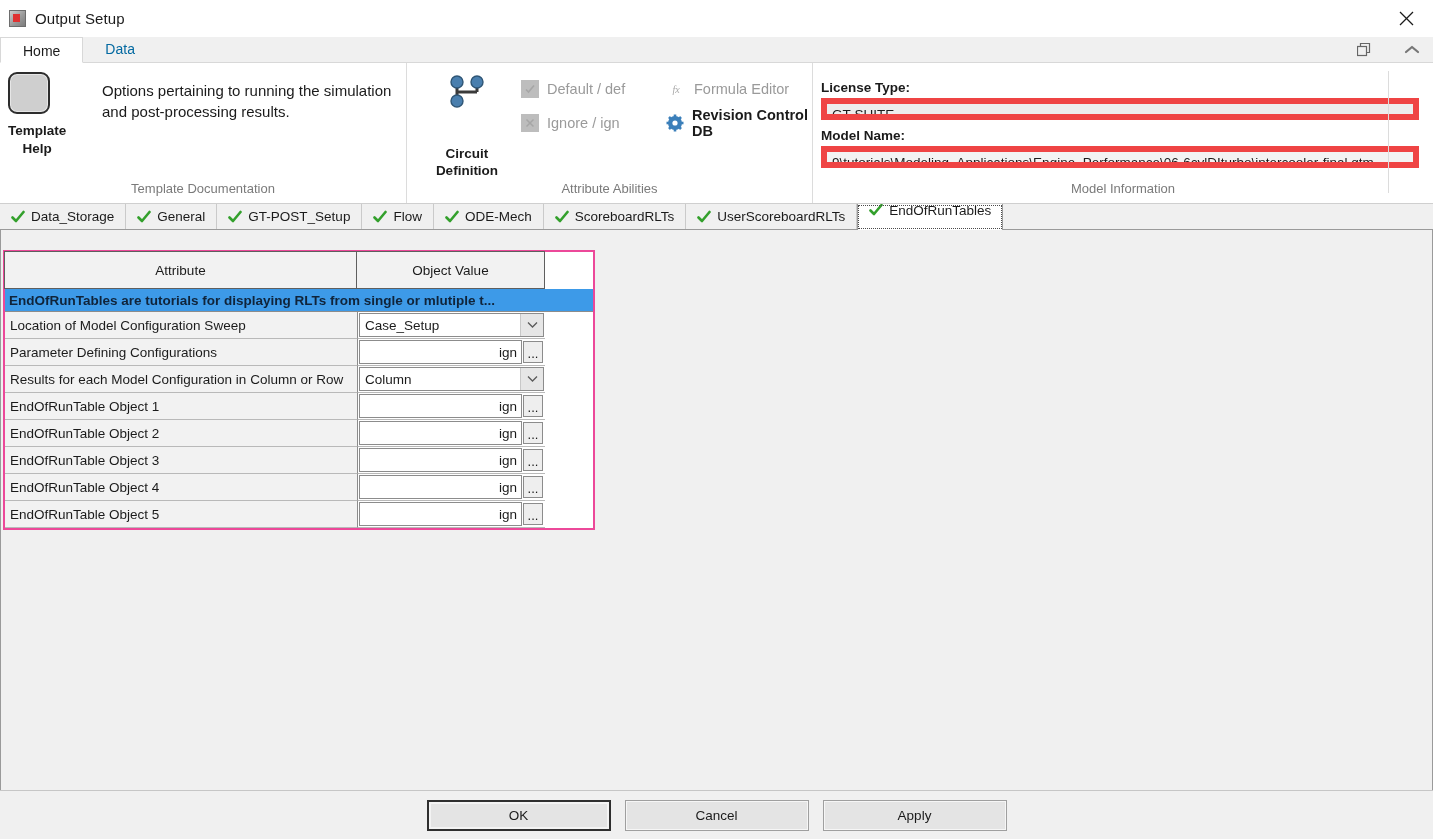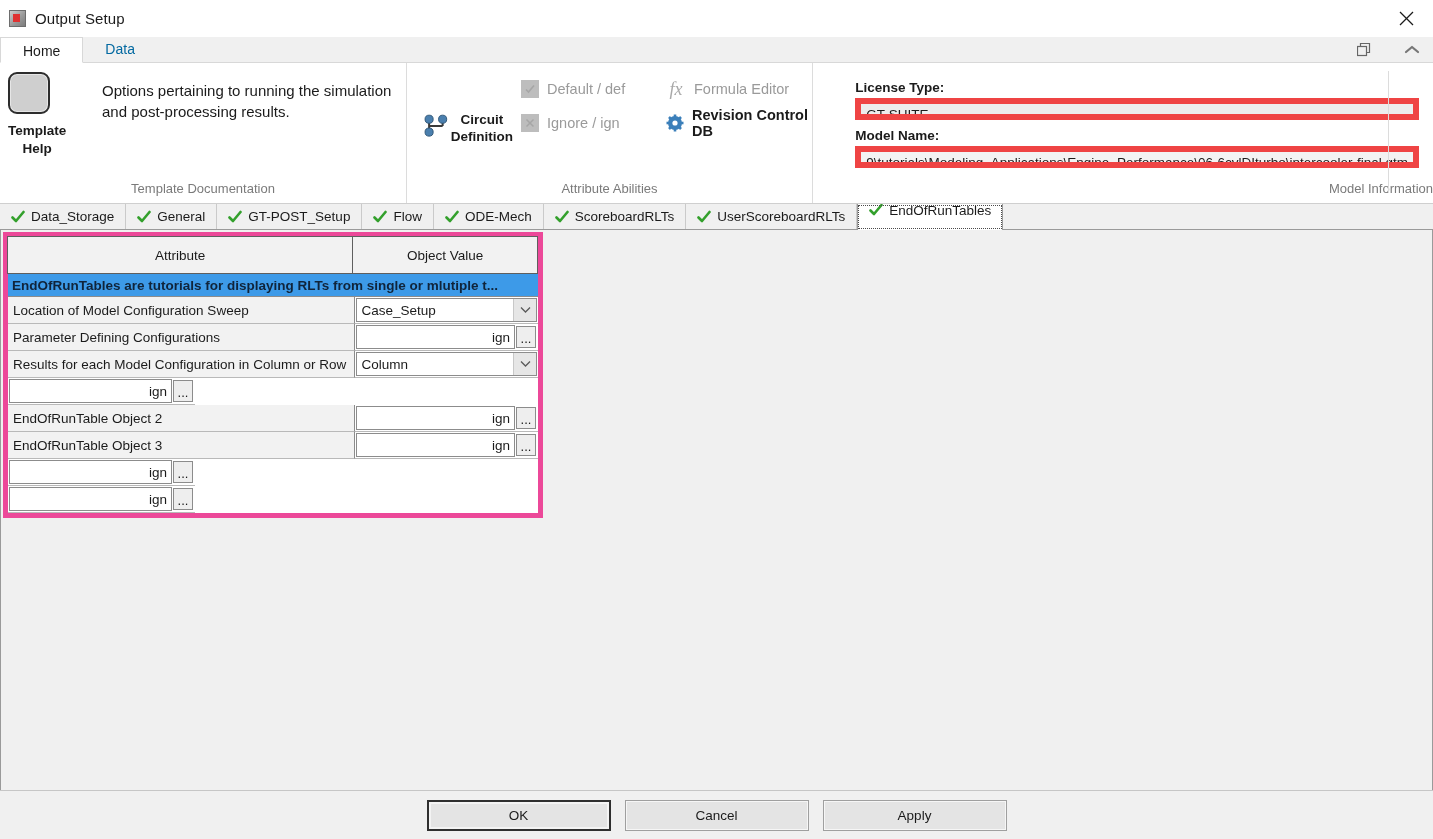--- a/index.html
+++ b/index.html
@@ -123,22 +123,23 @@
   .doc-text {
     font-size: 15px; color: #1b1b1b;
     line-height: 21px;
     margin-left: 8px; margin-top: 8px;
     max-width: 300px;
   }
 
   
   .g-attr { width: 406px; }
   .attr-left {
-    width: 92px; display: flex; flex-direction: row; align-items: center;
+    width: 92px; display: flex; flex-direction: column; align-items: center;
     margin-left: 14px;
+    gap: 29px;
   }
   .circ-ico { width: 44px; height: 40px; }
   .circ-lbl {
     margin-top: 4px; font-size: 13.5px; font-weight: 600; color:#1b1b1b;
     text-align:center; line-height: 17px;
   }
   .attr-grid {
     flex: 1;
     display: grid;
     grid-template-columns: 145px 1fr;
@@ -147,26 +148,26 @@
     margin-left: 8px;
   }
   .attr-item { display: flex; align-items: center; gap: 8px; font-size: 14.5px; }
   .attr-item.disabled { color: #9a9a9a; }
   .attr-item.enabled { color: #1b1b1b; font-weight: 600; }
   .chk-box {
     width: 18px; height: 18px; background: #bdbdbd;
     display:flex; align-items:center; justify-content:center;
     color:#a0a0a0; box-sizing:border-box;
   }
-  .fx-ico { width: 20px; font-style: italic; font-size: 18px; color:#a8a8a8;
+  .fx-ico { width: 20px; font-style: italic; font-size: 10px; color:#a8a8a8;
             font-family: "Liberation Serif", serif; text-align:center;}
   .gear-ico { width: 20px; height:20px; display:flex; align-items:center; justify-content:center;}
 
   
-  .g-model { flex: 1; align-items: flex-end; }
+  .g-model { flex: 1; }
   .model-body { flex:1; padding: 8px 14px 0 8px; }
   .mi-label { font-size: 13.5px; font-weight: 700; color: #1b1b1b; margin-bottom: 3px; }
   .mi-field {
     height: 22px; line-height: 21px;
     background: #ededed;
     border: 6px solid #ef4444;
     font-size: 13.5px; color: #1b1b1b;
     padding: 0 5px; margin-bottom: 8px;
     box-sizing: border-box;
     white-space: nowrap; overflow: hidden;
@@ -208,23 +209,23 @@
   .content {
     flex: 1;
     background: #f0f0f0;
     border-left: 1px solid #9a9a9a;
     border-right: 1px solid #9a9a9a;
     position: relative;
     overflow: hidden;
     box-sizing: border-box;
   }
   .table {
-    position: absolute; left: 2px; top: 2px;
-    width: 540px;
-    border: 5px solid #ec4899;
+    position: absolute; left: 2px; top: 20px;
+    width: 592px;
+    border: 2px solid #ec4899;
     background: #ffffff;
     box-sizing: border-box;
   }
   .thead { display: flex; height: 37px; }
   .th {
     background: #f2f2f2;
     border: 1px solid #5f5f5f;
     margin: -1px 0 0 -1px;
     display: flex; align-items: center; justify-content: center;
     font-size: 13.5px; color: #1b1b1b;
@@ -542,20 +543,21 @@
             <span class="combo-arrow">
               <svg width="11" height="8" viewBox="0 0 11 8">
                   <path d="M1 1.5 L5.5 6 L10 1.5" fill="none" stroke="#5a5a5a" stroke-width="1.3"></path>
                 </svg>
             </span>
           </div>
         </div>
       </div>
 
       <div class="row">
+        <div class="cell-attr">EndOfRunTable Object 1</div>
         <div class="cell-val">
           <div class="objfield">ign</div>
           <div class="browse">...</div>
         </div>
       </div>
 
       <div class="row">
         <div class="cell-attr">EndOfRunTable Object 2</div>
         <div class="cell-val">
           <div class="objfield">ign</div>
@@ -565,27 +567,29 @@
 
       <div class="row">
         <div class="cell-attr">EndOfRunTable Object 3</div>
         <div class="cell-val">
           <div class="objfield">ign</div>
           <div class="browse">...</div>
         </div>
       </div>
 
       <div class="row">
+        <div class="cell-attr">EndOfRunTable Object 4</div>
         <div class="cell-val">
           <div class="objfield">ign</div>
           <div class="browse">...</div>
         </div>
       </div>
 
       <div class="row">
+        <div class="cell-attr">EndOfRunTable Object 5</div>
         <div class="cell-val">
           <div class="objfield">ign</div>
           <div class="browse">...</div>
         </div>
       </div>
 
     </div>
   </div>
 
   <div class="footer">

